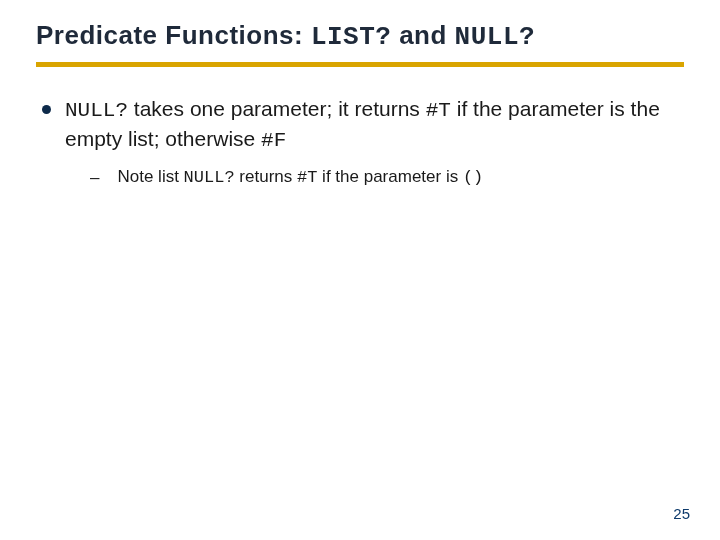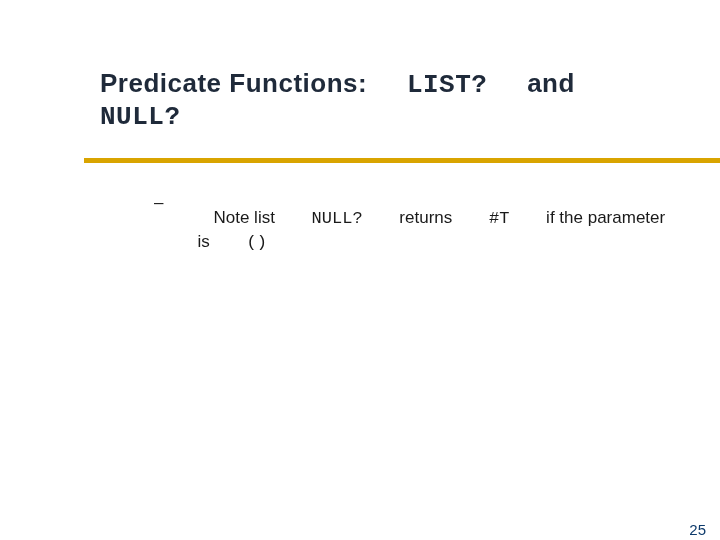--- a/index.html
+++ b/index.html
@@ -1,15 +1,15 @@
 <!DOCTYPE html>
 <html><head>
 <meta charset="utf-8">
 <style>
-  * { margin: 16px; padding: 0; box-sizing: border-box; }
+  * { margin: 0; padding: 0; box-sizing: border-box; }
   body {
     width: 720px;
     height: 540px;
     background: #fff;
     font-family: Arial, Helvetica, sans-serif;
     color: #1a1a1a;
     position: relative;
     padding: 20px 36px 0 36px;
   }
   .title {
@@ -80,20 +80,26 @@
 <body>
 
 <div class="title">
   <span>Predicate Functions: </span><span class="code">LIST?</span><span> and </span><span class="code">NULL?</span>
 </div>
 <div class="rule"></div>
 
 <div class="bullets">
 
 
+  <div class="bullet">
+    <div class="dot"></div>
+    <div class="bullet-text">
+      <span class="code">NULL?</span><span> takes one parameter; it returns </span><span class="code">#T</span><span> if the parameter is the empty list; otherwise  </span><span class="code">#F</span>
+    </div>
+  </div>
 
   <div class="sub">
     <div class="dash">–</div>
     <div class="sub-text">
       <span>Note list </span><span class="code">NULL?</span><span> returns </span><span class="code">#T</span><span> if the parameter is </span><span class="code">()</span>
     </div>
   </div>
 
 </div>
 

